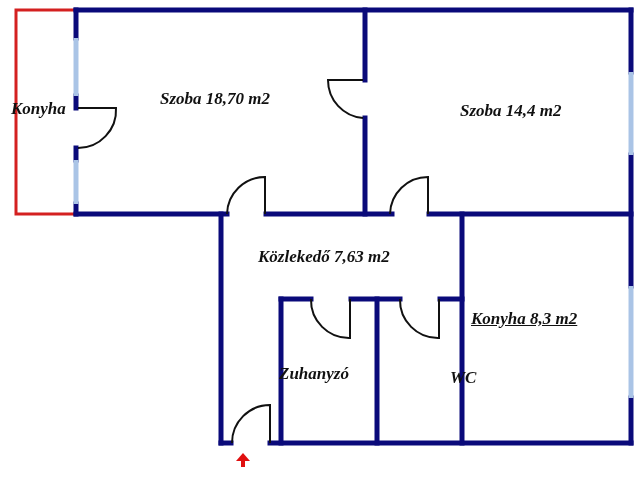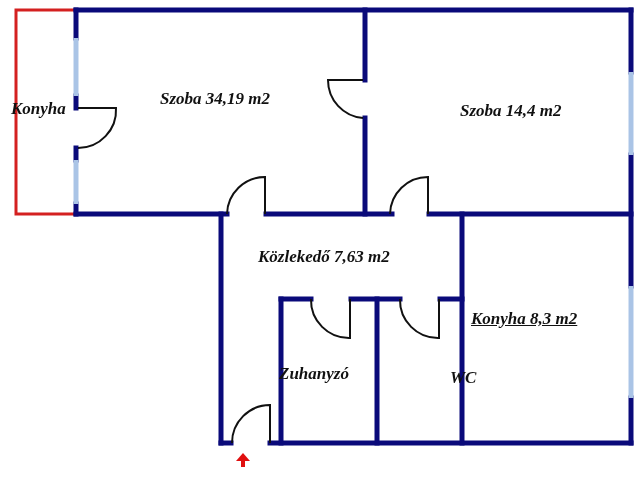--- a/index.html
+++ b/index.html
@@ -72,18 +72,18 @@
 
     <path d="M232,443 A38,38 0 0 1 270,405 L270,443"></path>
   </g>
 
   <g fill="#e01010">
     <polygon points="243,453 236,461 241,461 241,467 245,467 245,461 250,461"></polygon>
   </g>
 </svg>
 
 <div class="label" style="left:11px; top:99px;">Konyha</div>
-<div class="label" style="left:160px; top:89px;">Szoba 34,19 m2</div>
+<div class="label" style="left:160px; top:89px;">Szoba 18,70 m2</div>
 <div class="label" style="left:460px; top:87px;margin-top:14px;">Szoba 14,4 m2</div>
 <div class="label" style="left:258px; top:247px;">Közlekedő 7,63 m2</div>
 <div class="label" style="left:471px; top:309px;text-decoration:underline;">Konyha 8,3 m2</div>
 <div class="label" style="left:279px; top:364px;">Zuhanyzó</div>
 <div class="label" style="left:405px; top:368px;margin-left:45px;">WC</div>
 
 </body></html>

